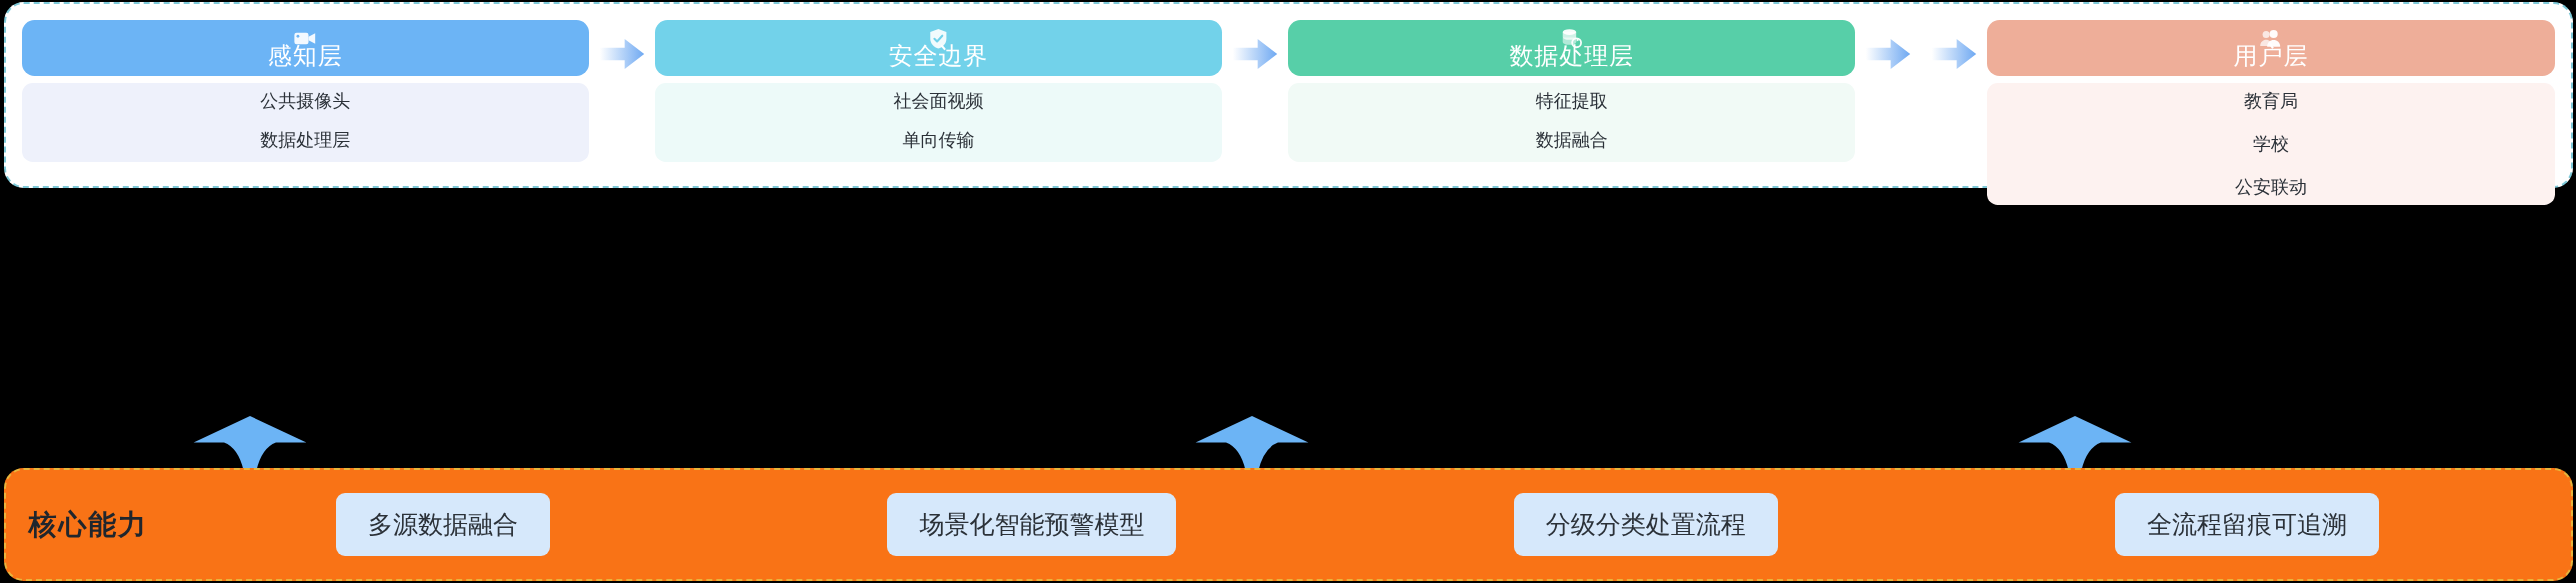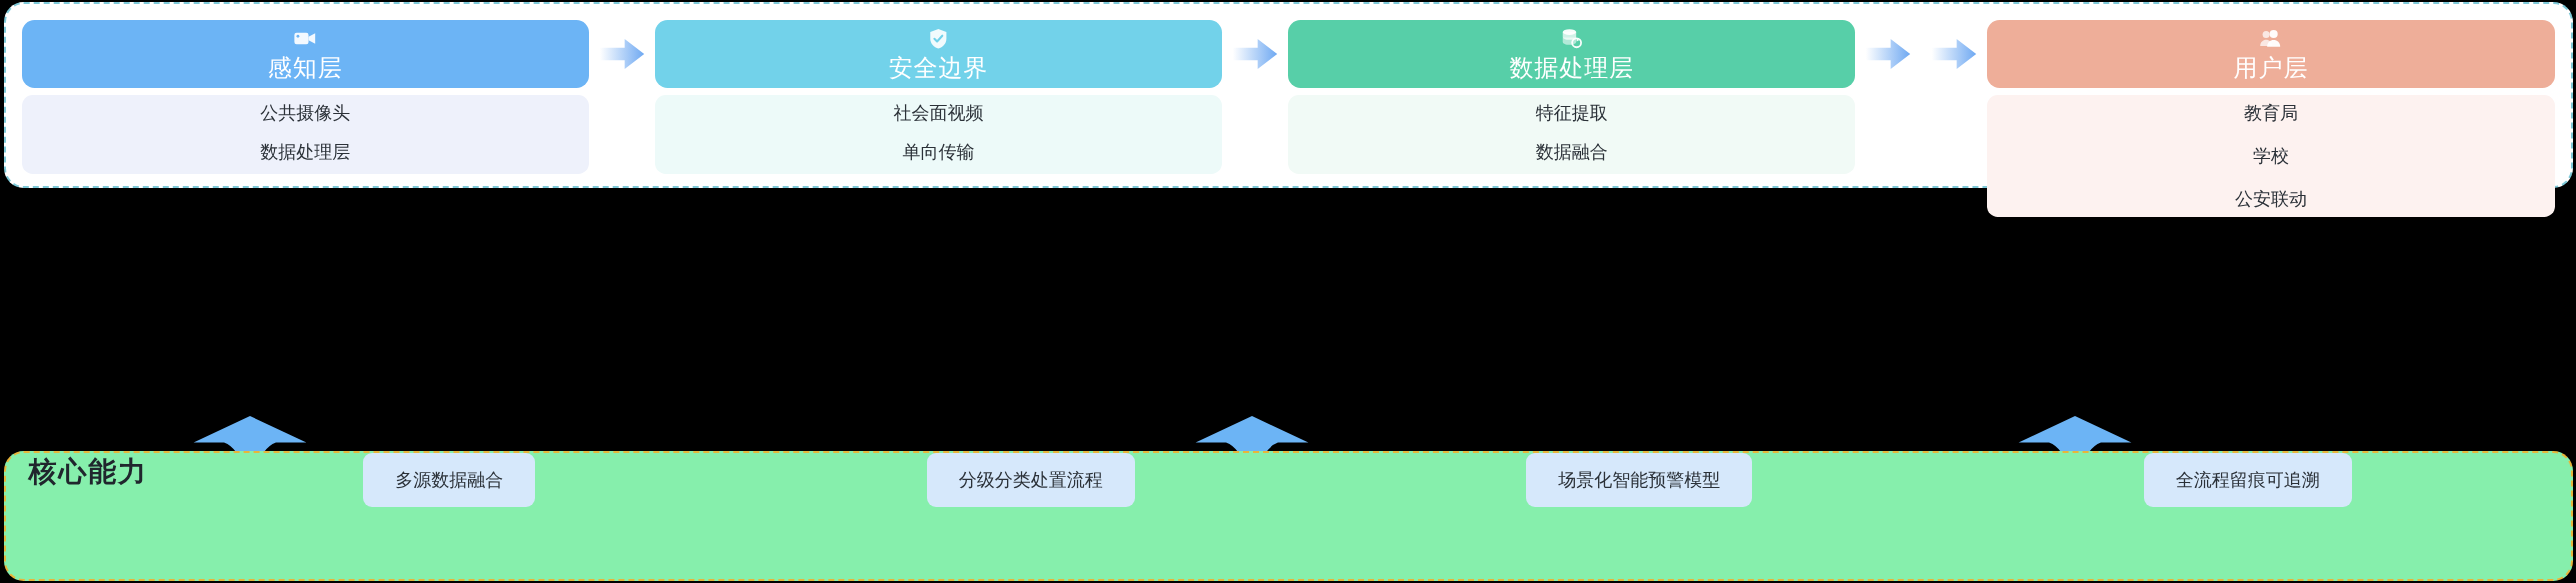--- a/index.html
+++ b/index.html
@@ -27,21 +27,21 @@
 
   .layer-col {
     display: flex;
     flex-direction: column;
     align-items: stretch;
     flex: 1 1 0;
     min-width: 0;
   }
   .layer-card {
     border-radius: 12.5px;
-    height: 68px;
+    height: 56px;
     position: relative;
     display: flex;
     flex-direction: column;
     align-items: center;
     justify-content: flex-end;
     padding-bottom: 8px;
     overflow: hidden;
   }
   .layer-card .icon-wrap {
     position: absolute;
@@ -85,26 +85,26 @@
     height: 68px;
     display: flex;
     align-items: center;
     justify-content: center;
   }
 
   
   .bottom-panel {
     position: absolute;
     left: 3.6px; bottom: 1.8px;
-    width: 2569px; height: 130px;
-    background: #86efac;
+    width: 2569px; height: 113px;
+    background: #f97316;
     border: 2.7px dashed #e8b53c;
     border-radius: 19.7px;
     display: flex;
-    align-items: flex-start;
+    align-items: center;
     padding: 0 23px;
   }
   .core-label {
     font-size: 28px;
     font-weight: bold;
     color: #20262d;
     letter-spacing: 1.8px;
     white-space: nowrap;
     margin-right: 19.7px;
     flex: 0 0 auto;
@@ -112,21 +112,21 @@
   .chips {
     display: flex;
     flex: 1 1 auto;
     justify-content: space-around;
     align-items: center;
   }
   .chip {
     background: #d6e8fb;
     border-radius: 9px;
     color: #2b3138;
-    font-size: 18px;
+    font-size: 25px;
     padding: 15px 32px;
     white-space: nowrap;
     text-align: center;
   }
 
   
   .up-arrows {
     position: absolute;
     left: 0; top: 188px;
     width: 2576px; height: 283px;
@@ -285,20 +285,20 @@
       <svg width="188" height="55" viewBox="0 0 210 62" preserveAspectRatio="none">
         <path d="M105 0 L168 30 L134 30 Q118 36 112 62 L98 62 Q92 36 76 30 L42 30 Z" fill="#6cb4f5"></path>
       </svg>
     </div>
   </div>
 
   <div class="bottom-panel">
     <span class="core-label">核心能力</span>
     <div class="chips">
       <span class="chip">多源数据融合</span>
+      <span class="chip">场景化智能预警模型</span>
       <span class="chip">分级分类处置流程</span>
-      <span class="chip">场景化智能预警模型</span>
       <span class="chip">全流程留痕可追溯</span>
     </div>
   </div>
 
 </div>
 
 
 </body></html>

